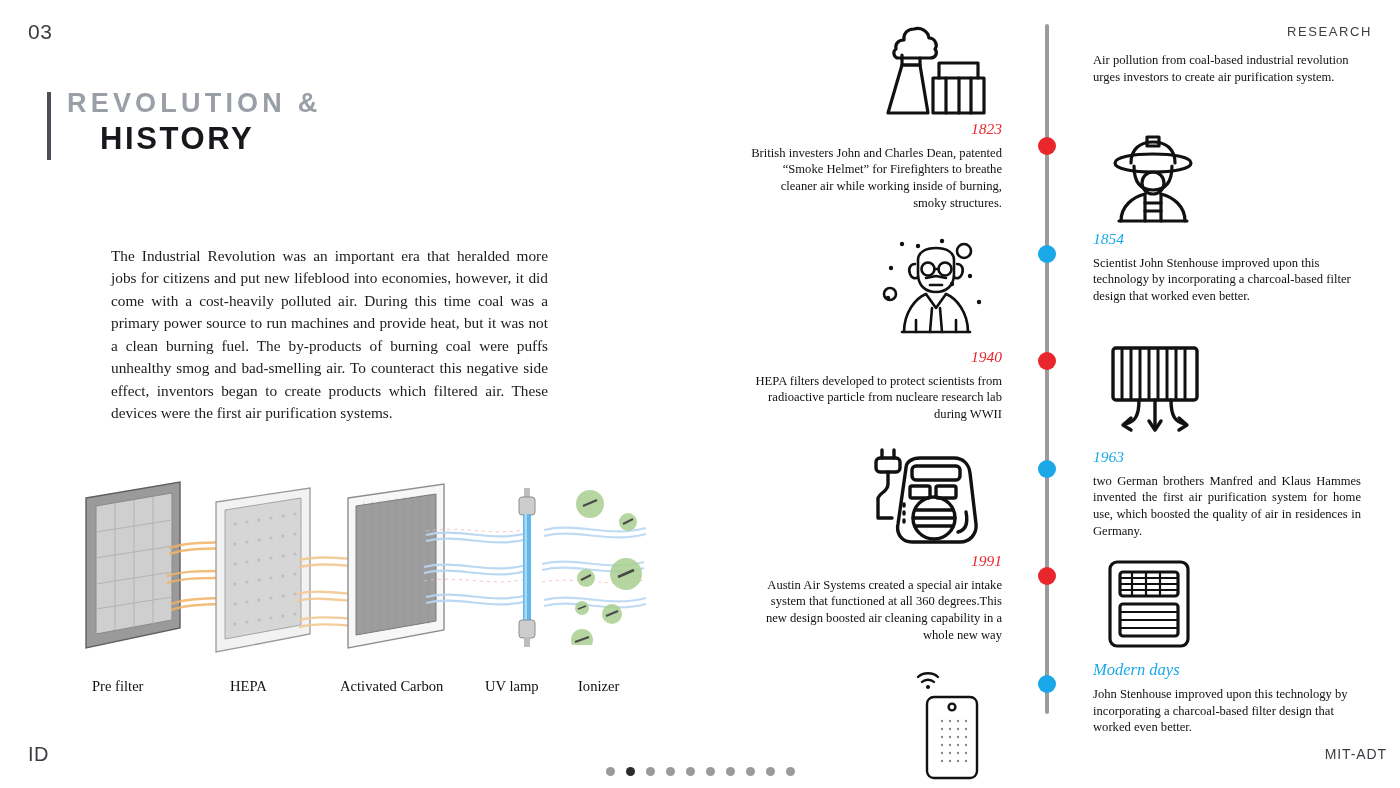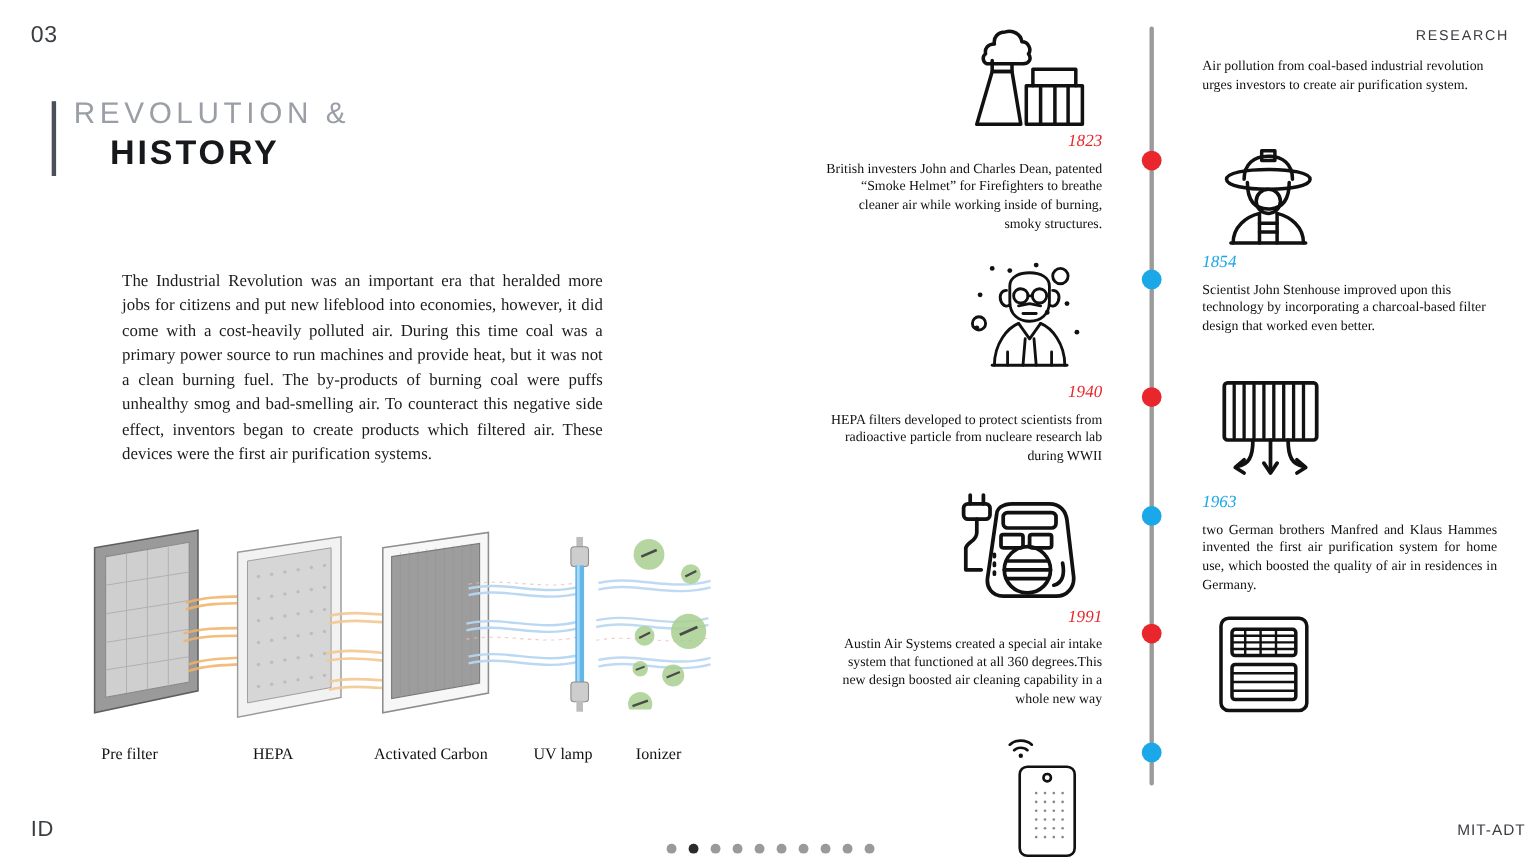--- a/index.html
+++ b/index.html
@@ -31,21 +31,21 @@
     position: absolute; right: 13px; bottom: 26px;
     font-family: "Liberation Sans", sans-serif;
     font-size: 14px; color: #3a3d42; letter-spacing: .9px;
   }
 
   
   .title-block { position: absolute; left: 47px; top: 88px; display: flex; }
   .title-rule { width: 4px; background: #4b4f57; margin-right: 16px; height: 68px; margin-top: 4px; }
   .title-text { font-family: "Liberation Sans", sans-serif; }
   .title-line1 {
-    font-size: 27px; letter-spacing: 4.2px; color: #9a9ea6; font-weight: 400; line-height: 1.15;
+    font-size: 27px; letter-spacing: 4.2px; color: #9a9ea6; font-weight: 700; line-height: 1.15;
   }
   .title-line2 {
     font-size: 31px; letter-spacing: 2.6px; color: #16181c; font-weight: 700; line-height: 1.18; margin-top: 2px; margin-left: 33px;
   }
 
   
   .intro {
     position: absolute; left: 111px; top: 245px; width: 437px;
     font-size: 15.3px; line-height: 1.47; color: #1b1b1b; text-align: justify;
   }
@@ -419,20 +419,24 @@
         <line x1="60" y1="14" x2="60" y2="38"></line>
       </g>
       <rect x="20" y="46" width="58" height="32" rx="3"></rect>
       <g stroke-width="2.2">
         <line x1="20" y1="54" x2="78" y2="54"></line>
           <line x1="20" y1="62" x2="78" y2="62"></line>
           <line x1="20" y1="70" x2="78" y2="70"></line>
       </g>
     </svg>
   </div>
+  <div class="tl-item tl-right" style="left:1093px; top:660px;">
+    <div class="tl-year blue modern">Modern days</div>
+    <div class="tl-desc">John Stenhouse improved upon this technology by incorporating a charcoal-based filter design that worked even better.</div>
+  </div>
 
   <div class="tl-icon" style="left:900px; top:665px;">
     <svg width="80" height="115" viewBox="0 0 80 115" fill="none" stroke="#111" stroke-width="2.4" stroke-linejoin="round" stroke-linecap="round">
       <path d="M18,12 C23,7 33,7 38,12"></path>
       <path d="M22,17 C25,14 31,14 34,17"></path>
       <circle cx="28" cy="22" r="2" fill="#111" stroke="none"></circle>
       <path d="M34,32 L70,32 C74,32 77,35 77,39 L77,106 C77,110 74,113 70,113 L34,113 C30,113 27,110 27,106 L27,39 C27,35 30,32 34,32 Z"></path>
       <circle cx="52" cy="42" r="3.4"></circle>
       <g fill="#888" stroke="none">
         <circle cx="42" cy="56" r="1.2"></circle>

